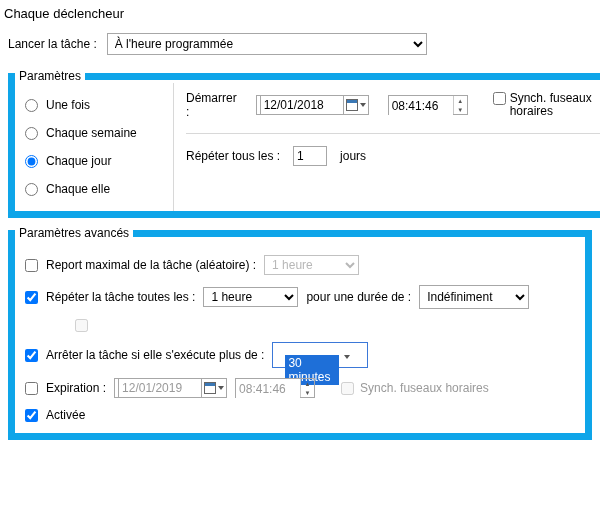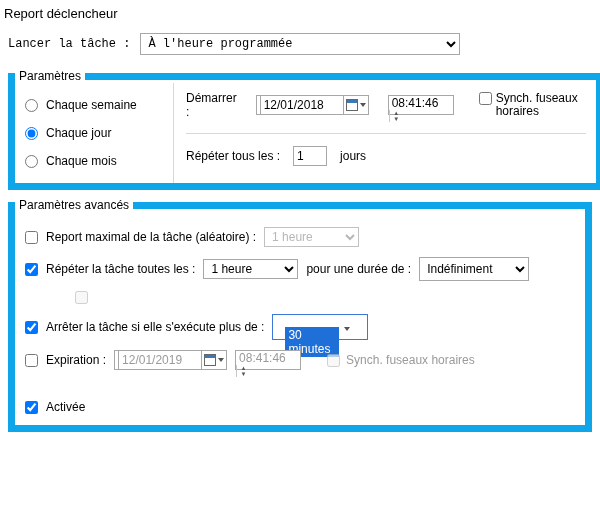--- a/index.html
+++ b/index.html
@@ -10,21 +10,21 @@
   color: #000;
   width: 600px;
   height: 508px;
   overflow: hidden;
 }
 .title {
   padding: 6px 4px 10px 4px;
   font-size: 13px;
 }
 .row { display: flex; align-items: center; }
-.launch-row { padding: 2px 8px 10px 8px; gap: 10px; font-family: Liberation Mono, monospace; }
+.launch-row { padding: 2px 8px 10px 8px; gap: 10px; }
 select, input[type=text] {
   font: inherit;
   border: 1px solid #a7a7a7;
   background: #fff;
   padding: 1px 3px;
   height: 20px;
 }
 .wide-select { width: 320px; height: 22px; }
 fieldset {
   border: 7px solid #0ea5e9;
@@ -78,21 +78,21 @@
 }
 .dd-arrow {
   width: 0; height: 0;
   border-left: 3px solid transparent;
   border-right: 3px solid transparent;
   border-top: 4px solid #555;
   display: inline-block;
 }
 .spin-wrap {
   display: inline-flex; align-items: stretch;
-  border: 1px solid #a7a7a7; height: 20px; flex-direction: column;
+  border: 1px solid #a7a7a7; height: 20px;
 }
 .spin-wrap input { border: none; width: 64px; padding: 0 3px; }
 .spin-btns {
   display: flex; flex-direction: column; width: 14px;
   border-left: 1px solid #c8c8c8;
 }
 .spin-btns span {
   flex: 1; display: flex; align-items: center; justify-content: center;
   font-size: 6px; color: #555; line-height: 1;
 }
@@ -125,44 +125,48 @@
 .hl-select .dd {
   width: 16px; display: flex; align-items: center; justify-content: center;
 }
 input[type=checkbox], input[type=radio] {
   width: 13px; height: 13px; margin: 0;
 }
 </style>
 </head>
 <body>
 
-<div class="title">Report déclencheur</div>
+<div class="title">Chaque déclencheur</div>
 
 <div class="row launch-row">
   <span>Lancer la tâche :</span>
   <select class="wide-select">
     <option>À l'heure programmée</option>
   </select>
 </div>
 
 <fieldset>
   <legend>Paramètres</legend>
   <div class="params-body">
     <div class="left-col">
       <div class="radio-item">
         <input type="radio" name="freq" style="">
+        <label>Une fois</label>
+      </div>
+      <div class="radio-item">
+        <input type="radio" name="freq" style="">
         <label>Chaque semaine</label>
       </div>
       <div class="radio-item">
         <input type="radio" name="freq" checked="" style="">
         <label>Chaque jour</label>
       </div>
       <div class="radio-item">
         <input type="radio" name="freq" style="">
-        <label>Chaque mois</label>
+        <label>Chaque elle</label>
       </div>
     </div>
     <div class="right-col">
       <div class="start-row">
         <span>Démarrer :</span>
         <span class="date-wrap">
           <input type="text" class="input-date" value="12/01/2018" style="">
           <span class="cal-icon"></span>
           <span class="dd-arrow"></span>
         </span>
@@ -241,19 +245,19 @@
           <span>▲</span>
           <span>▼</span>
         </span>
       </span>
       <span class="disabled" style="display:inline-flex;align-items:center;gap:6px;margin-left:18px;">
         <input type="checkbox" disabled="" style="">
         <span>Synch. fuseaux horaires</span>
       </span>
     </div>
 
-    <div class="chk-item" style="margin-top:20px;">
+    <div class="chk-item" style="margin-top:0;">
       <input type="checkbox" checked="" style="">
       <label>Activée</label>
     </div>
 
   </div>
 </fieldset>
 
 </body></html>

